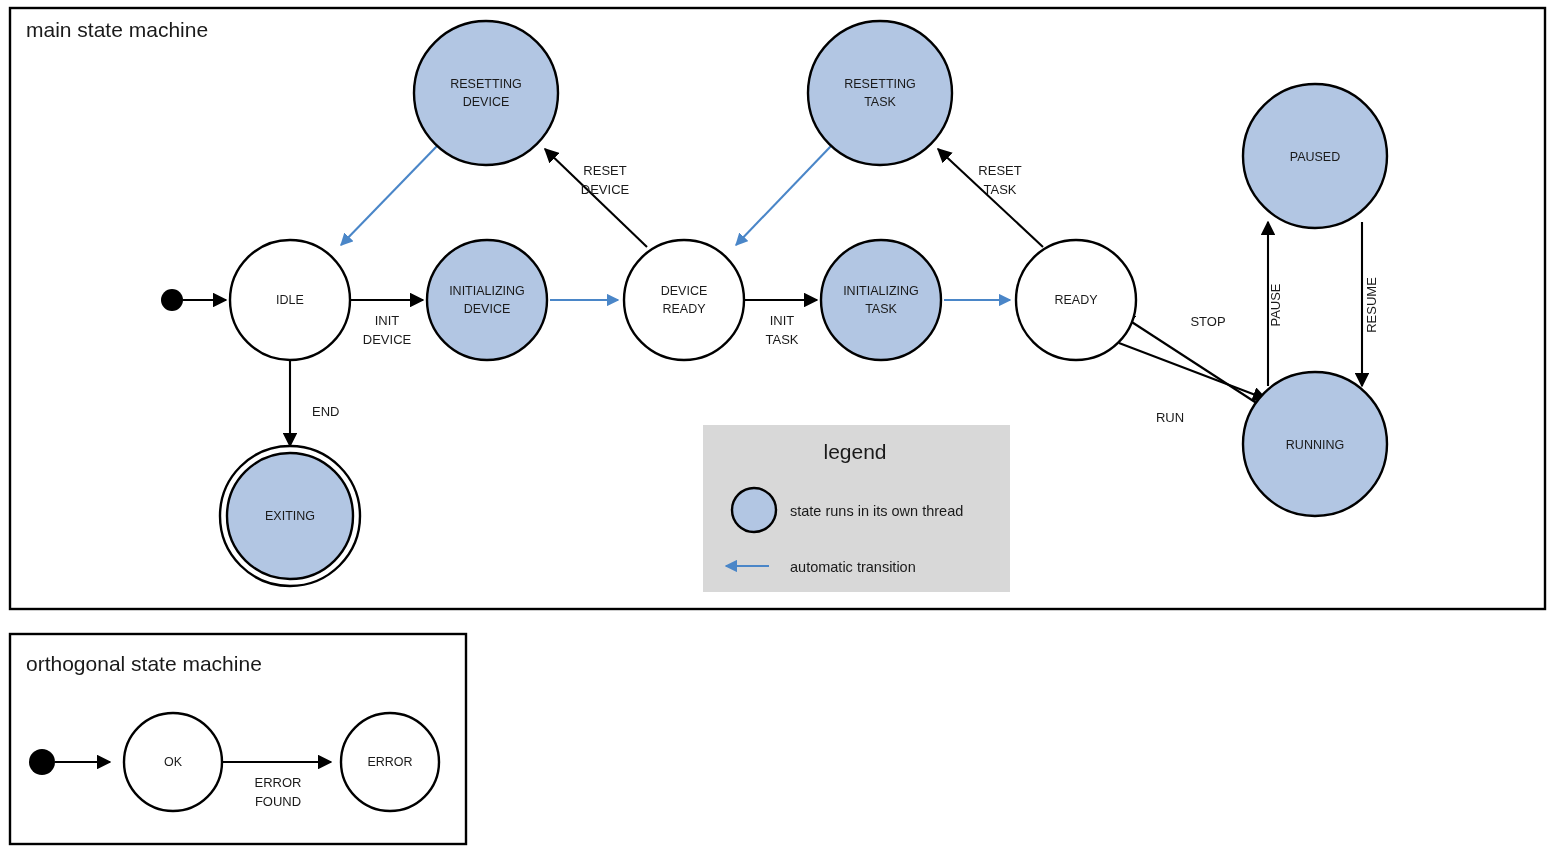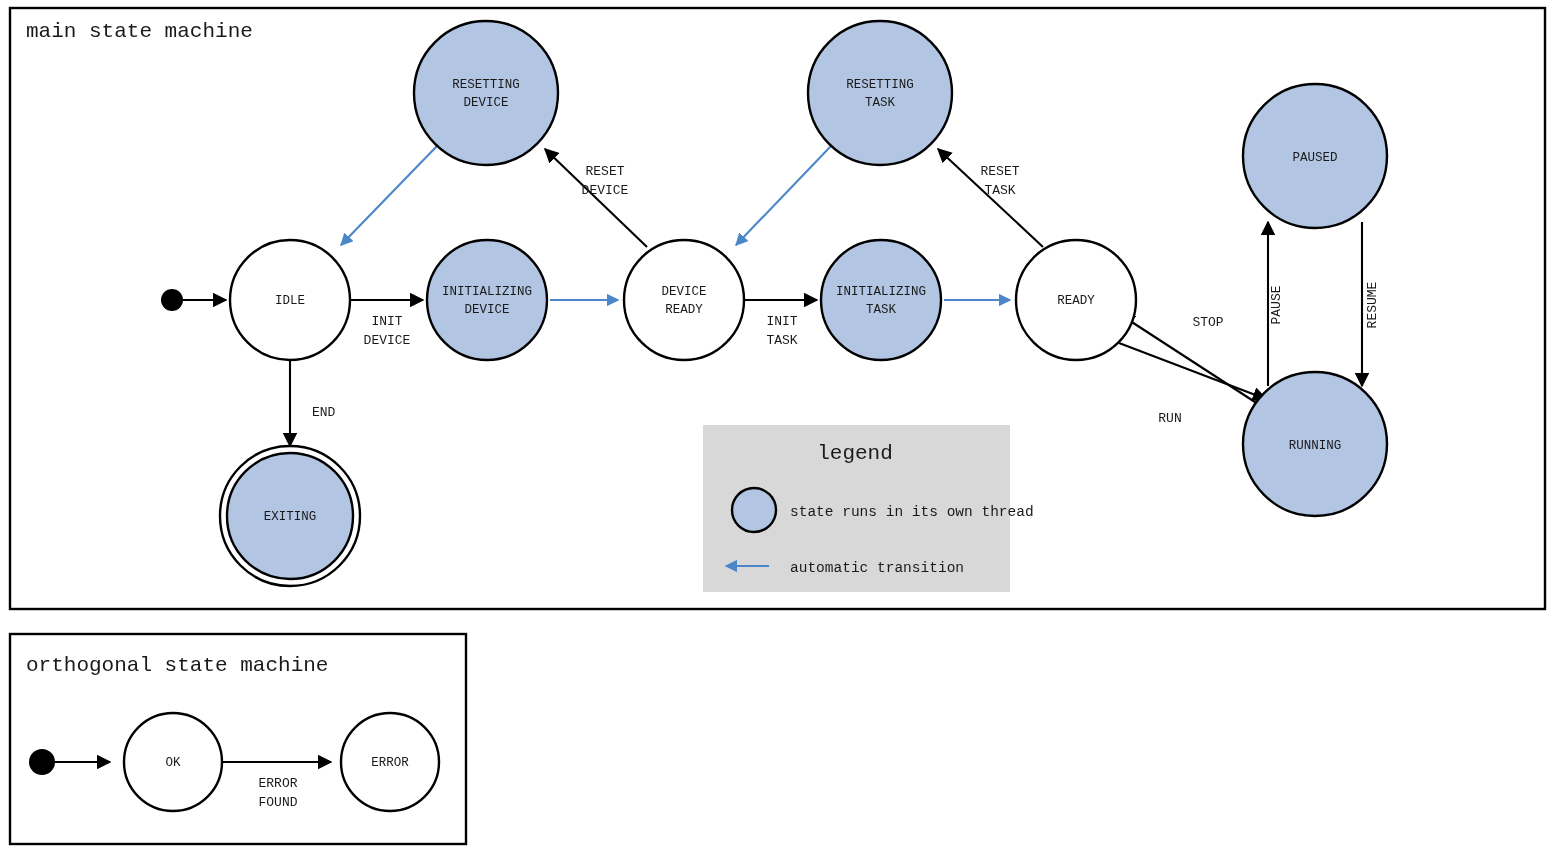--- a/index.html
+++ b/index.html
@@ -1,18 +1,18 @@
 <!DOCTYPE html>
 <html><head>
 <meta charset="utf-8">
 <style>
   html,body{margin:0;padding:0;background:#ffffff;}
   body{width:1555px;height:852px;position:relative;overflow:hidden;
        font-family:"Liberation Sans","DejaVu Sans",sans-serif;color:#1a1a1a;}
-  #stage{position:absolute;left:0;top:0;width:1555px;height:852px;font-family:Liberation Mono, monospace;}
+  #stage{position:absolute;left:0;top:0;width:1555px;height:852px;}
   svg{position:absolute;left:0;top:0;width:1555px;height:852px;}
   .frame-title{font-size:21px;fill:#1a1a1a;}
   .state-label{font-size:12.5px;fill:#1a1a1a;text-anchor:middle;}
   .edge-label{font-size:13px;fill:#1a1a1a;text-anchor:middle;}
   .legend-title{font-size:21px;fill:#1a1a1a;text-anchor:middle;}
   .legend-text{font-size:14.5px;fill:#1a1a1a;}
   .node-circle{stroke:#000000;stroke-width:2.4;}
   .fill-white{fill:#ffffff;}
   .fill-blue{fill:#b2c6e3;}
   .edge-black{stroke:#000000;stroke-width:2.1;fill:none;}

